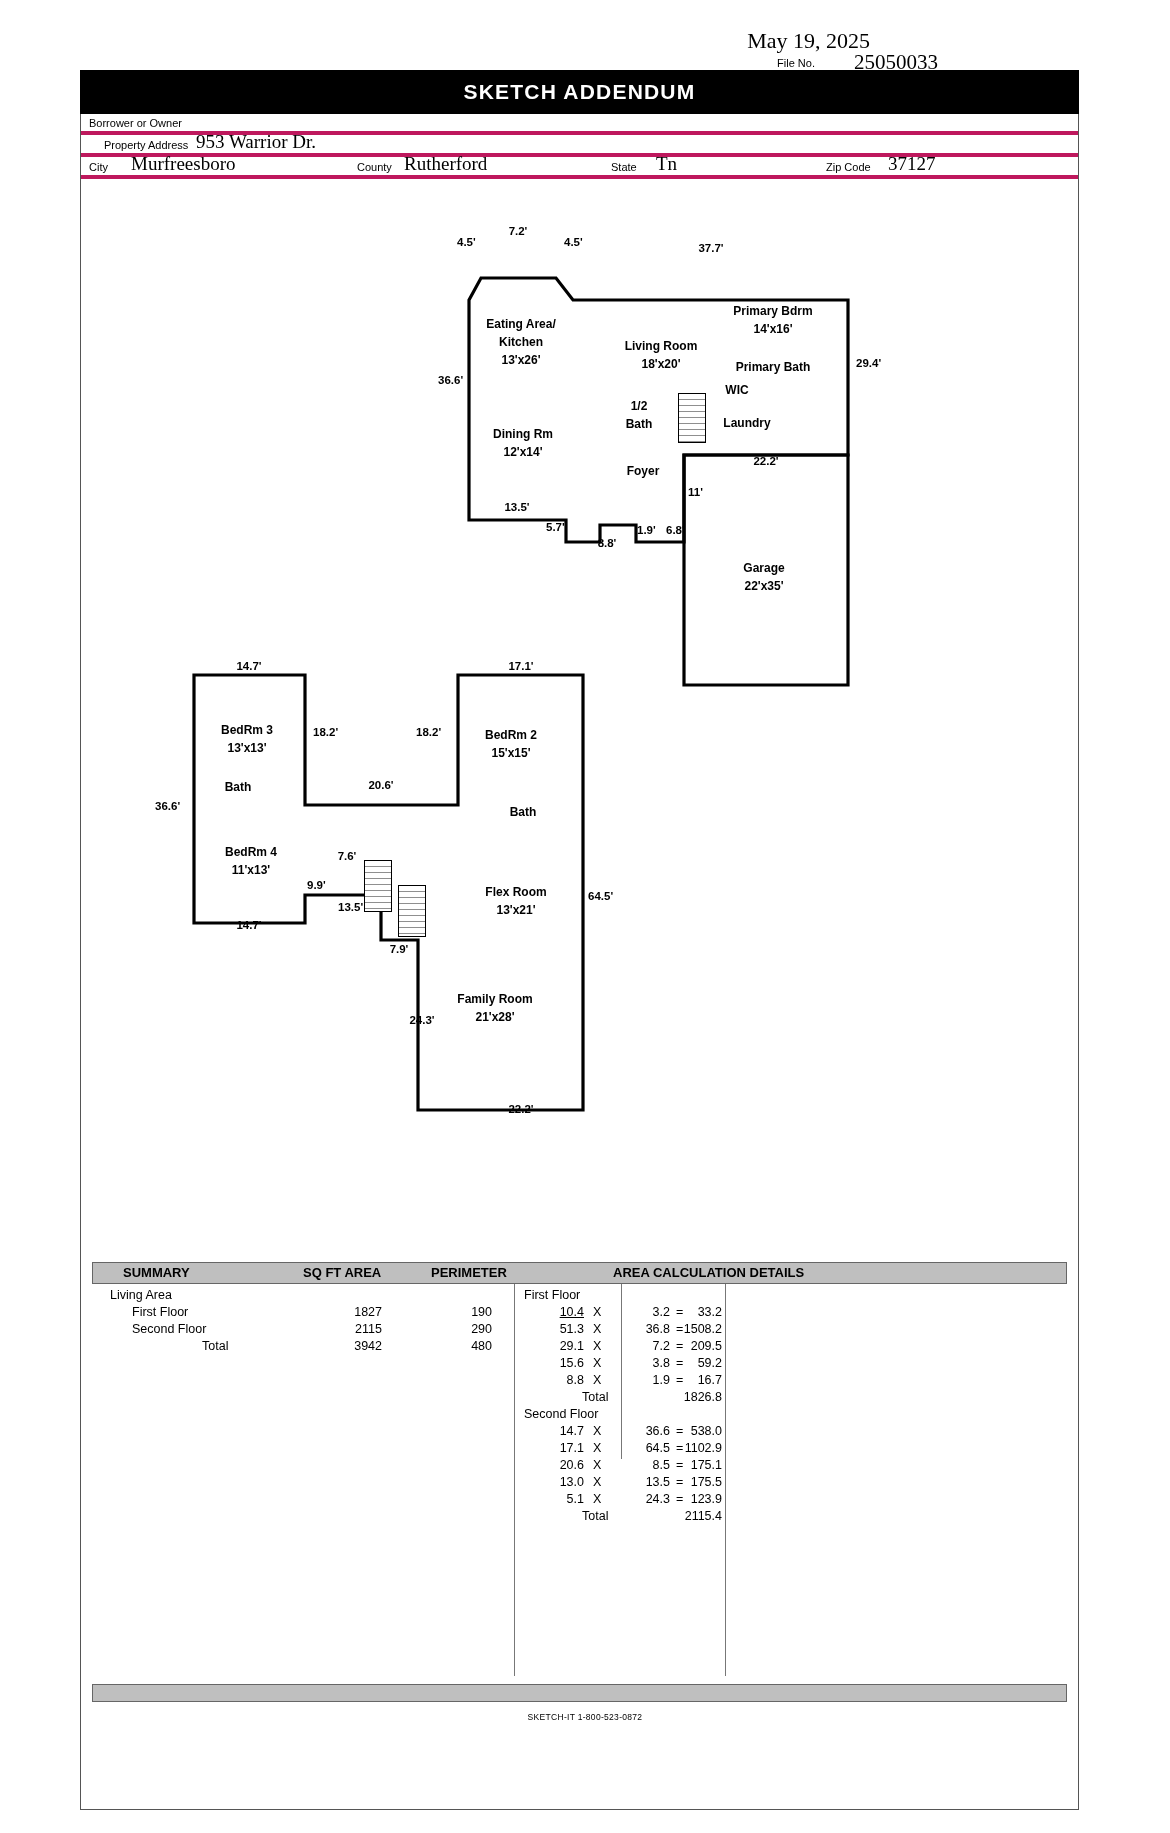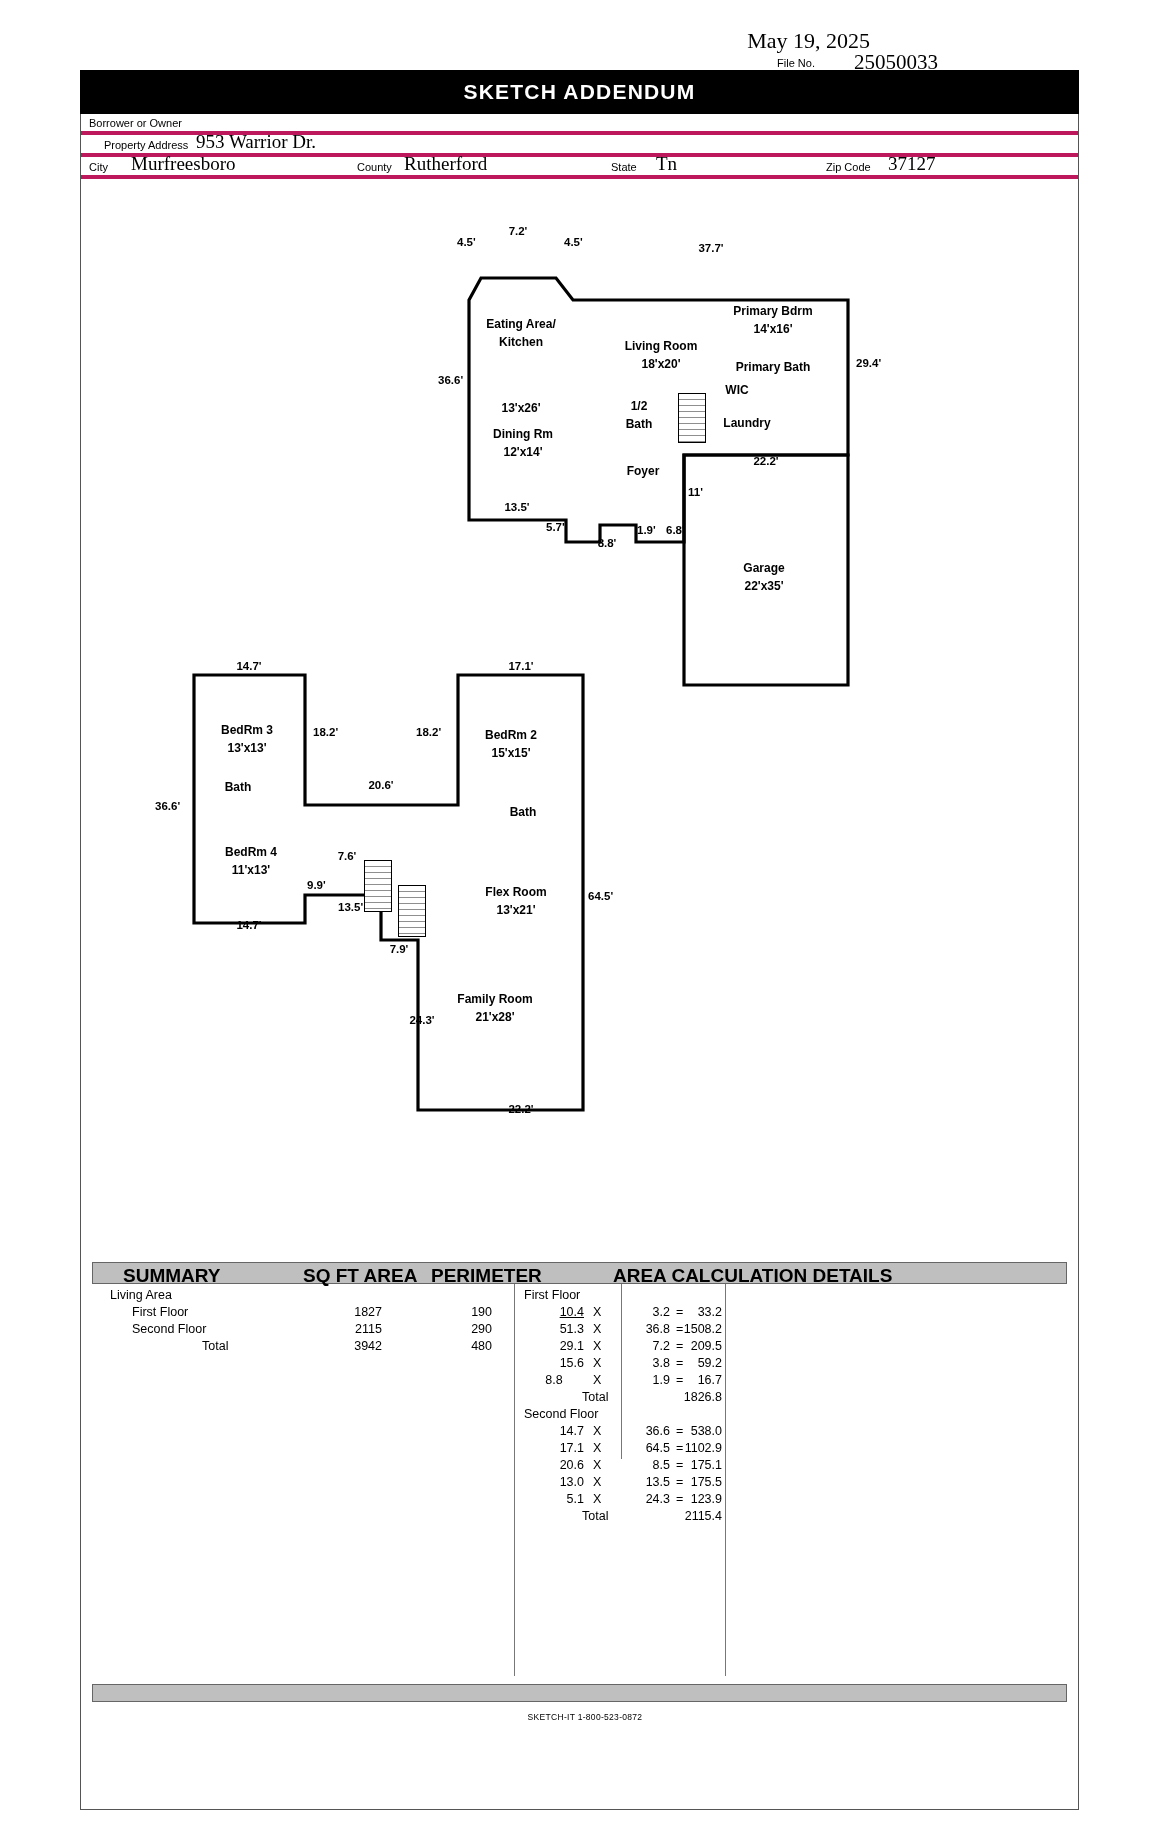--- a/index.html
+++ b/index.html
@@ -133,21 +133,21 @@
   }
   .sum-head {
     position: relative;
     height: 22px;
     background: #bfbfbf;
     border: 1px solid #666;
     box-sizing: border-box;
   }
   .sum-head span {
     position: absolute;
-    font-size: 19px;
+    font-size: 13px;
     font-weight: bold;
     color: #000;
     top: 2px;
     text-align: right;
   }
   .sum-body {
     position: relative;
     height: 400px;
   }
   .sum-body .t {
@@ -246,21 +246,21 @@
     <span class="dim ctr" style="left:685px; top:250px;">22.2'</span>
     <span class="dim" style="left:607px; top:281px;">11'</span>
     <span class="dim ctr" style="left:436px; top:296px;">13.5'</span>
     <span class="dim" style="left:465px; top:316px;">5.7'</span>
     <span class="dim ctr" style="left:526px; top:332px;">8.8'</span>
     <span class="dim" style="left:556px; top:319px;">1.9'</span>
     <span class="dim" style="left:585px; top:319px;">6.8'</span>
 
     <span class="rlabel ctr" style="left:440px; top:112px;">Eating Area/</span>
     <span class="rlabel ctr" style="left:440px; top:130px;">Kitchen</span>
-    <span class="rlabel ctr" style="left:440px; top:148px;margin-top:48px;">13'x26'</span>
+    <span class="rlabel ctr" style="left:440px; top:148px;">13'x26'</span>
 
     <span class="rlabel ctr" style="left:580px; top:134px;">Living Room</span>
     <span class="rlabel ctr" style="left:580px; top:152px;">18'x20'</span>
 
     <span class="rlabel ctr" style="left:692px; top:99px;">Primary Bdrm</span>
     <span class="rlabel ctr" style="left:692px; top:117px;">14'x16'</span>
 
     <span class="rlabel ctr" style="left:692px; top:155px;">Primary Bath</span>
     <span class="rlabel ctr" style="left:656px; top:178px;">WIC</span>
     <span class="rlabel ctr" style="left:666px; top:211px;">Laundry</span>
@@ -355,21 +355,21 @@
       <span class="t ralign" style="left:518px; top:55px; width:60px;">7.2</span>
       <span class="t" style="left:584px; top:55px;">=</span>
       <span class="t ralign" style="left:555px; top:55px; width:75px;">209.5</span>
 
       <span class="t ralign" style="left:432px; top:72px; width:60px;">15.6</span>
       <span class="t" style="left:501px; top:72px;">X</span>
       <span class="t ralign" style="left:518px; top:72px; width:60px;">3.8</span>
       <span class="t" style="left:584px; top:72px;">=</span>
       <span class="t ralign" style="left:555px; top:72px; width:75px;">59.2</span>
 
-      <span class="t ralign" style="left:432px; top:89px; width:60px;text-align:center;">8.8</span>
+      <span class="t ralign" style="left:432px; top:89px; width:60px;">8.8</span>
       <span class="t" style="left:501px; top:89px;">X</span>
       <span class="t ralign" style="left:518px; top:89px; width:60px;">1.9</span>
       <span class="t" style="left:584px; top:89px;">=</span>
       <span class="t ralign" style="left:555px; top:89px; width:75px;">16.7</span>
 
       <span class="t" style="left:490px; top:106px;">Total</span>
       <span class="t ralign" style="left:555px; top:106px; width:75px;">1826.8</span>
 
       <span class="t" style="left:432px; top:123px;">Second Floor</span>
 

